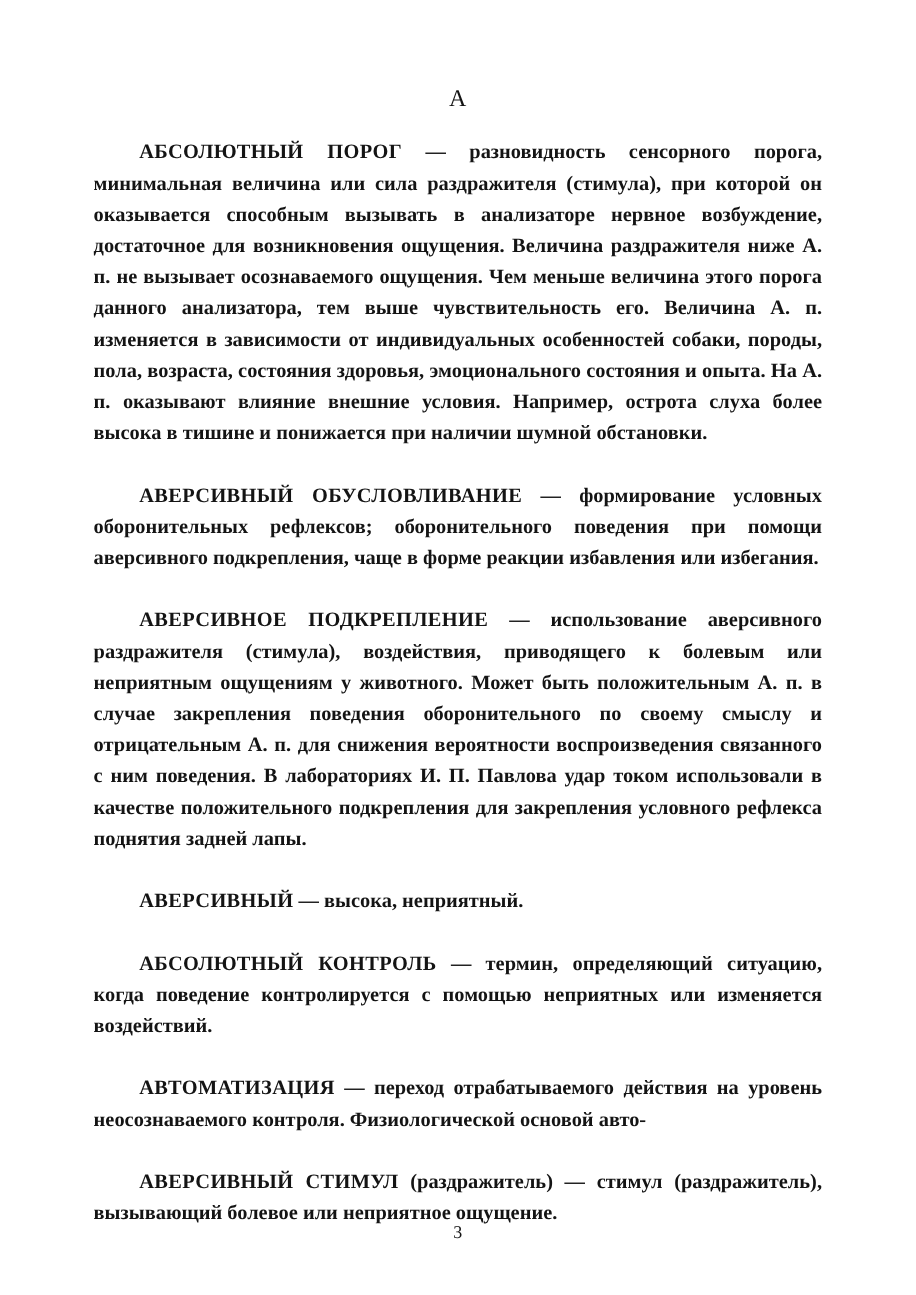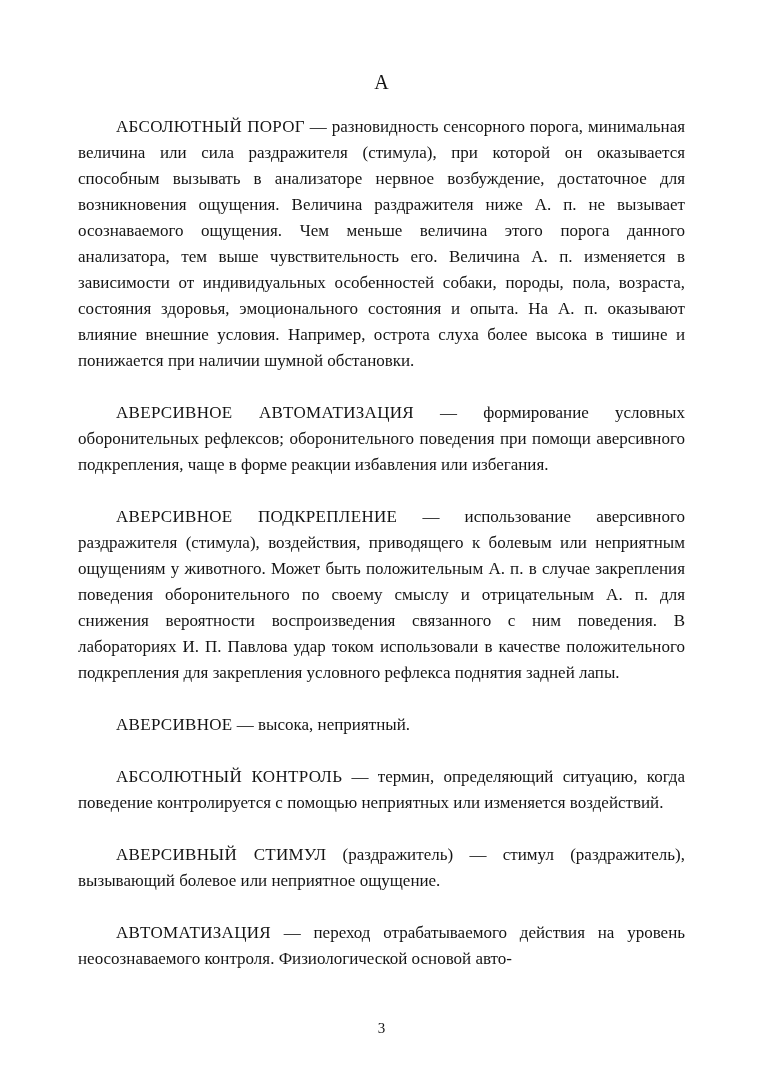--- a/index.html
+++ b/index.html
@@ -26,20 +26,21 @@
     font-size: 20px;
     line-height: 24px;
     margin: 0 0 20px 0;
     font-weight: 400;
   }
   .entry {
     margin: 0 0 26px 0;
     text-align: justify;
     text-indent: 38px;
     hyphens: auto;
+    font-weight: bold;
     -webkit-hyphens: auto;
   }
   .entry .term {
     letter-spacing: 0.3px;
   }
   .page-footer {
     position: absolute;
     left: 0;
     right: 0;
     bottom: 42px;
@@ -50,27 +51,27 @@
 </style>
 </head>
 <body>
 
 <div class="page">
 
   <div class="section-letter">А</div>
 
   <p class="entry"><span class="term">АБСОЛЮТНЫЙ ПОРОГ</span><span> — разновидность сенсорного порога, минимальная величина или сила раздражителя (стимула), при которой он оказывается способным вызывать в анализаторе нервное возбуждение, достаточное для возникновения ощущения. Величина раздражителя ниже А. п. не вызывает осознаваемого ощущения. Чем меньше величина этого порога данного анализатора, тем выше чувствительность его. Величина А. п. изменяется в зависимости от индивидуальных особенностей собаки, породы, пола, возраста, состояния здоровья, эмоционального состояния и опыта. На А. п. оказывают влияние внешние условия. Например, острота слуха более высока в тишине и понижается при наличии шумной обстановки.</span></p>
 
-  <p class="entry"><span class="term">АВЕРСИВНОЕ АВТОМАТИЗАЦИЯ</span><span> — формирование условных оборонительных рефлексов; оборонительного поведения при помощи аверсивного подкрепления, чаще в форме реакции избавления или избегания.</span></p>
+  <p class="entry"><span class="term">АВЕРСИВНЫЙ ОБУСЛОВЛИВАНИЕ</span><span> — формирование условных оборонительных рефлексов; оборонительного поведения при помощи аверсивного подкрепления, чаще в форме реакции избавления или избегания.</span></p>
 
   <p class="entry"><span class="term">АВЕРСИВНОЕ ПОДКРЕПЛЕНИЕ</span><span> — использование аверсивного раздражителя (стимула), воздействия, приводящего к болевым или неприятным ощущениям у животного. Может быть положительным А. п. в случае закрепления поведения оборонительного по своему смыслу и отрицательным А. п. для снижения вероятности воспроизведения связанного с ним поведения. В лабораториях И. П. Павлова удар током использовали в качестве положительного подкрепления для закрепления условного рефлекса поднятия задней лапы.</span></p>
 
-  <p class="entry"><span class="term">АВЕРСИВНОЕ</span><span> — высока, неприятный.</span></p>
+  <p class="entry"><span class="term">АВЕРСИВНЫЙ</span><span> — высока, неприятный.</span></p>
 
   <p class="entry"><span class="term">АБСОЛЮТНЫЙ КОНТРОЛЬ</span><span> — термин, определяющий ситуацию, когда поведение контролируется с помощью неприятных или изменяется воздействий.</span></p>
 
+  <p class="entry"><span class="term">АВТОМАТИЗАЦИЯ</span><span> — переход отрабатываемого действия на уровень неосознаваемого контроля. Физиологической основой авто-</span></p>
+
   <p class="entry"><span class="term">АВЕРСИВНЫЙ СТИМУЛ</span><span> (раздражитель) — стимул (раздражитель), вызывающий болевое или неприятное ощущение.</span></p>
-
-  <p class="entry"><span class="term">АВТОМАТИЗАЦИЯ</span><span> — переход отрабатываемого действия на уровень неосознаваемого контроля. Физиологической основой авто-</span></p>
 
   <div class="page-footer">3</div>
 
 </div>
 
 </body></html>

